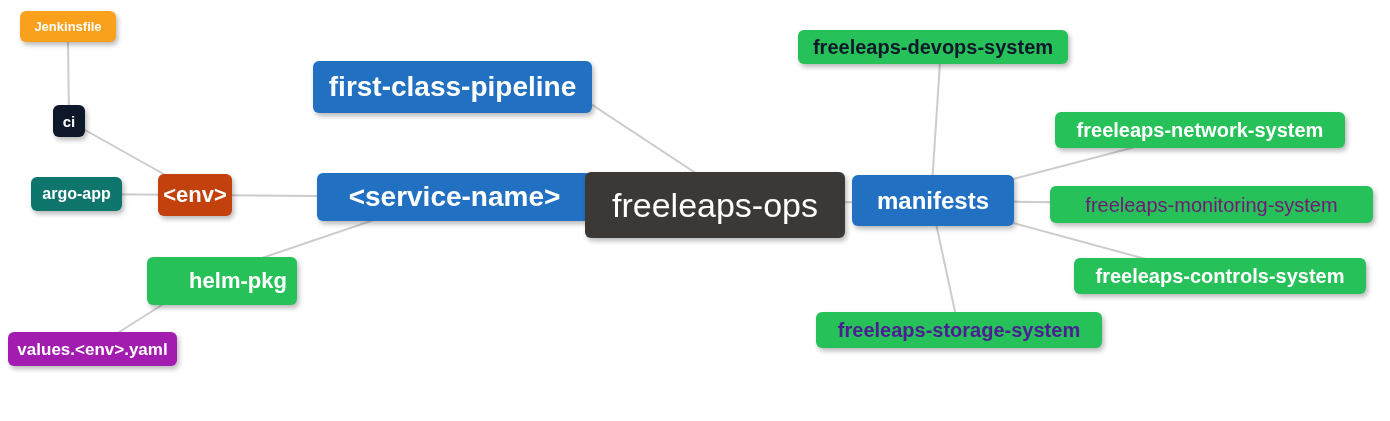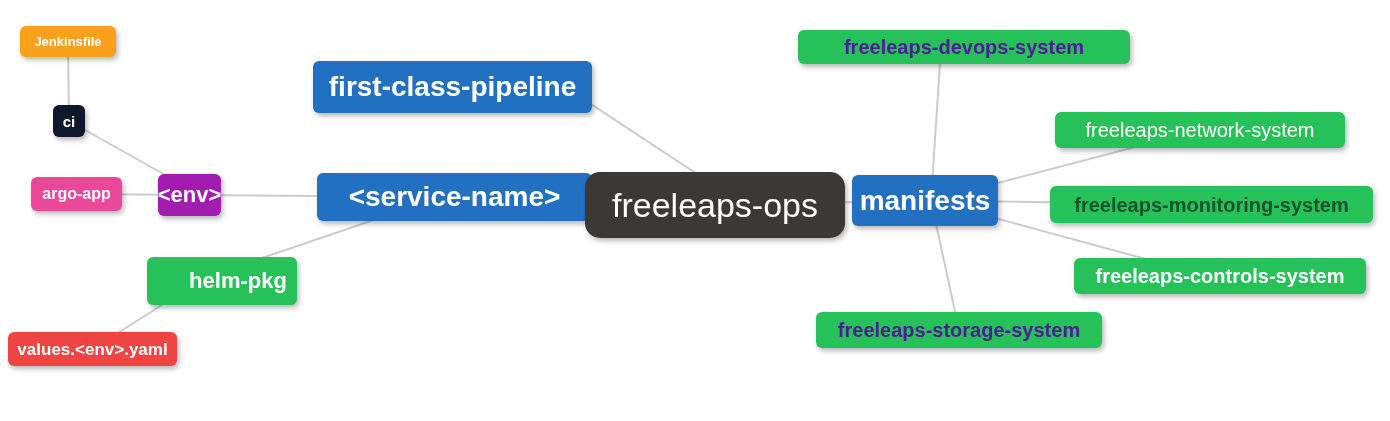--- a/index.html
+++ b/index.html
@@ -50,29 +50,29 @@
       <line x1="441.5" y1="197" x2="715" y2="205" stroke="#cccccc" stroke-width="2"></line>
       <line x1="564.1" y1="86.4" x2="702" y2="177.28" stroke="#cccccc" stroke-width="2"></line>
       <line x1="715" y1="205" x2="931" y2="200.5" stroke="#cccccc" stroke-width="2"></line>
       <line x1="931" y1="200.5" x2="941" y2="47" stroke="#cccccc" stroke-width="2"></line>
       <line x1="931" y1="200.5" x2="1200" y2="130" stroke="#cccccc" stroke-width="2"></line>
       <line x1="931" y1="200.5" x2="1211.5" y2="204.5" stroke="#cccccc" stroke-width="2"></line>
       <line x1="931" y1="200.5" x2="1208" y2="276" stroke="#cccccc" stroke-width="2"></line>
       <line x1="931" y1="200.5" x2="959" y2="330" stroke="#cccccc" stroke-width="2"></line>
     </svg>
   <div id="nodes-layer">
-      <div class="node" style="left: 20px; top: 26px; width: 96px; height: 31px; background: rgb(249, 161, 28); color: rgb(255, 255, 255); font-size: 13px; font-weight: 700;">Jenkinsfile</div>
+      <div class="node" style="left: 20px; top: 11px; width: 96px; height: 31px; background: rgb(249, 161, 28); color: rgb(255, 255, 255); font-size: 13px; font-weight: 700;">Jenkinsfile</div>
       <div class="node" style="left: 53px; top: 105px; width: 32px; height: 32px; background: #0f172a; color: rgb(255, 255, 255); font-size: 15px; font-weight: 700;">ci</div>
-      <div class="node" style="left: 31px; top: 177px; width: 91px; height: 34px; background: #ec4899; color: rgb(255, 255, 255); font-size: 16px; font-weight: 700;">argo-app</div>
-      <div class="node" style="left: 158px; top: 174px; width: 63px; height: 42px; background: #a21caf; color: rgb(255, 255, 255); font-size: 22px; font-weight: 700;">&lt;env&gt;</div>
+      <div class="node" style="left: 31px; top: 177px; width: 91px; height: 34px; background: #0f766e; color: rgb(255, 255, 255); font-size: 16px; font-weight: 700;">argo-app</div>
+      <div class="node" style="left: 158px; top: 174px; width: 74px; height: 42px; background: #c2410c; color: rgb(255, 255, 255); font-size: 22px; font-weight: 700;">&lt;env&gt;</div>
       <div class="node" style="left: 147px; top: 257px; width: 118px; height: 48px; background: rgb(39, 193, 89); color: rgb(255, 255, 255); font-size: 22px; font-weight: 700; padding-left: 32px;">helm-pkg</div>
-      <div class="node" style="left: 8px; top: 332px; width: 169px; height: 34px; background: #ef4444; color: rgb(255, 255, 255); font-size: 17px; font-weight: 700;">values.&lt;env&gt;.yaml</div>
+      <div class="node" style="left: 8px; top: 332px; width: 169px; height: 34px; background: #a21caf; color: rgb(255, 255, 255); font-size: 17px; font-weight: 700;">values.&lt;env&gt;.yaml</div>
       <div class="node" style="left: 313px; top: 37px; width: 279px; height: 52px; background: rgb(33, 112, 194); color: rgb(255, 255, 255); font-size: 28px; font-weight: 700; margin-top: 24px;">first-class-pipeline</div>
       <div class="node" style="left: 317px; top: 173px; width: 275px; height: 48px; background: rgb(33, 112, 194); color: rgb(255, 255, 255); font-size: 28px; font-weight: 700;">&lt;service-name&gt;</div>
-      <div class="node" style="left: 585px; top: 172px; width: 260px; height: 66px; background: rgb(59, 56, 53); color: rgb(255, 255, 255); font-size: 34px; font-weight: 400; border-radius: 15px;">freeleaps-ops</div>
-      <div class="node" style="left: 852px; top: 175px; width: 146px; height: 51px; background: rgb(33, 112, 194); color: rgb(255, 255, 255); font-size: 28px; font-weight: 700;">manifests</div>
-      <div class="node" style="left: 798px; top: 30px; width: 332px; height: 34px; background: rgb(39, 193, 89); color: #4c1d95; font-size: 20px; font-weight: 700;">freeleaps-devops-system</div>
-      <div class="node" style="left: 1055px; top: 112px; width: 290px; height: 36px; background: rgb(39, 193, 89); color: rgb(255, 255, 255); font-size: 20px; font-weight: 400;">freeleaps-network-system</div>
-      <div class="node" style="left: 1050px; top: 186px; width: 323px; height: 37px; background: rgb(39, 193, 89); color: #14532d; font-size: 20px; font-weight: 700;">freeleaps-monitoring-system</div>
+      <div class="node" style="left: 585px; top: 172px; width: 260px; height: 66px; background: rgb(59, 56, 53); color: rgb(255, 255, 255); font-size: 34px; font-weight: 400;">freeleaps-ops</div>
+      <div class="node" style="left: 852px; top: 175px; width: 162px; height: 51px; background: rgb(33, 112, 194); color: rgb(255, 255, 255); font-size: 24px; font-weight: 700;">manifests</div>
+      <div class="node" style="left: 798px; top: 30px; width: 270px; height: 34px; background: rgb(39, 193, 89); color: #0f172a; font-size: 20px; font-weight: 700;">freeleaps-devops-system</div>
+      <div class="node" style="left: 1055px; top: 112px; width: 290px; height: 36px; background: rgb(39, 193, 89); color: rgb(255, 255, 255); font-size: 20px; font-weight: 700;">freeleaps-network-system</div>
+      <div class="node" style="left: 1050px; top: 186px; width: 323px; height: 37px; background: rgb(39, 193, 89); color: #701a75; font-size: 20px; font-weight: 400;">freeleaps-monitoring-system</div>
       <div class="node" style="left: 1062px; top: 258px; width: 292px; height: 36px; background: rgb(39, 193, 89); color: rgb(255, 255, 255); font-size: 20px; font-weight: 700; margin-left: 12px;">freeleaps-controls-system</div>
       <div class="node" style="left: 816px; top: 312px; width: 286px; height: 36px; background: rgb(39, 193, 89); color: #4c1d95; font-size: 20px; font-weight: 700;">freeleaps-storage-system</div>
     </div>
 </div>
 
 </body></html>

